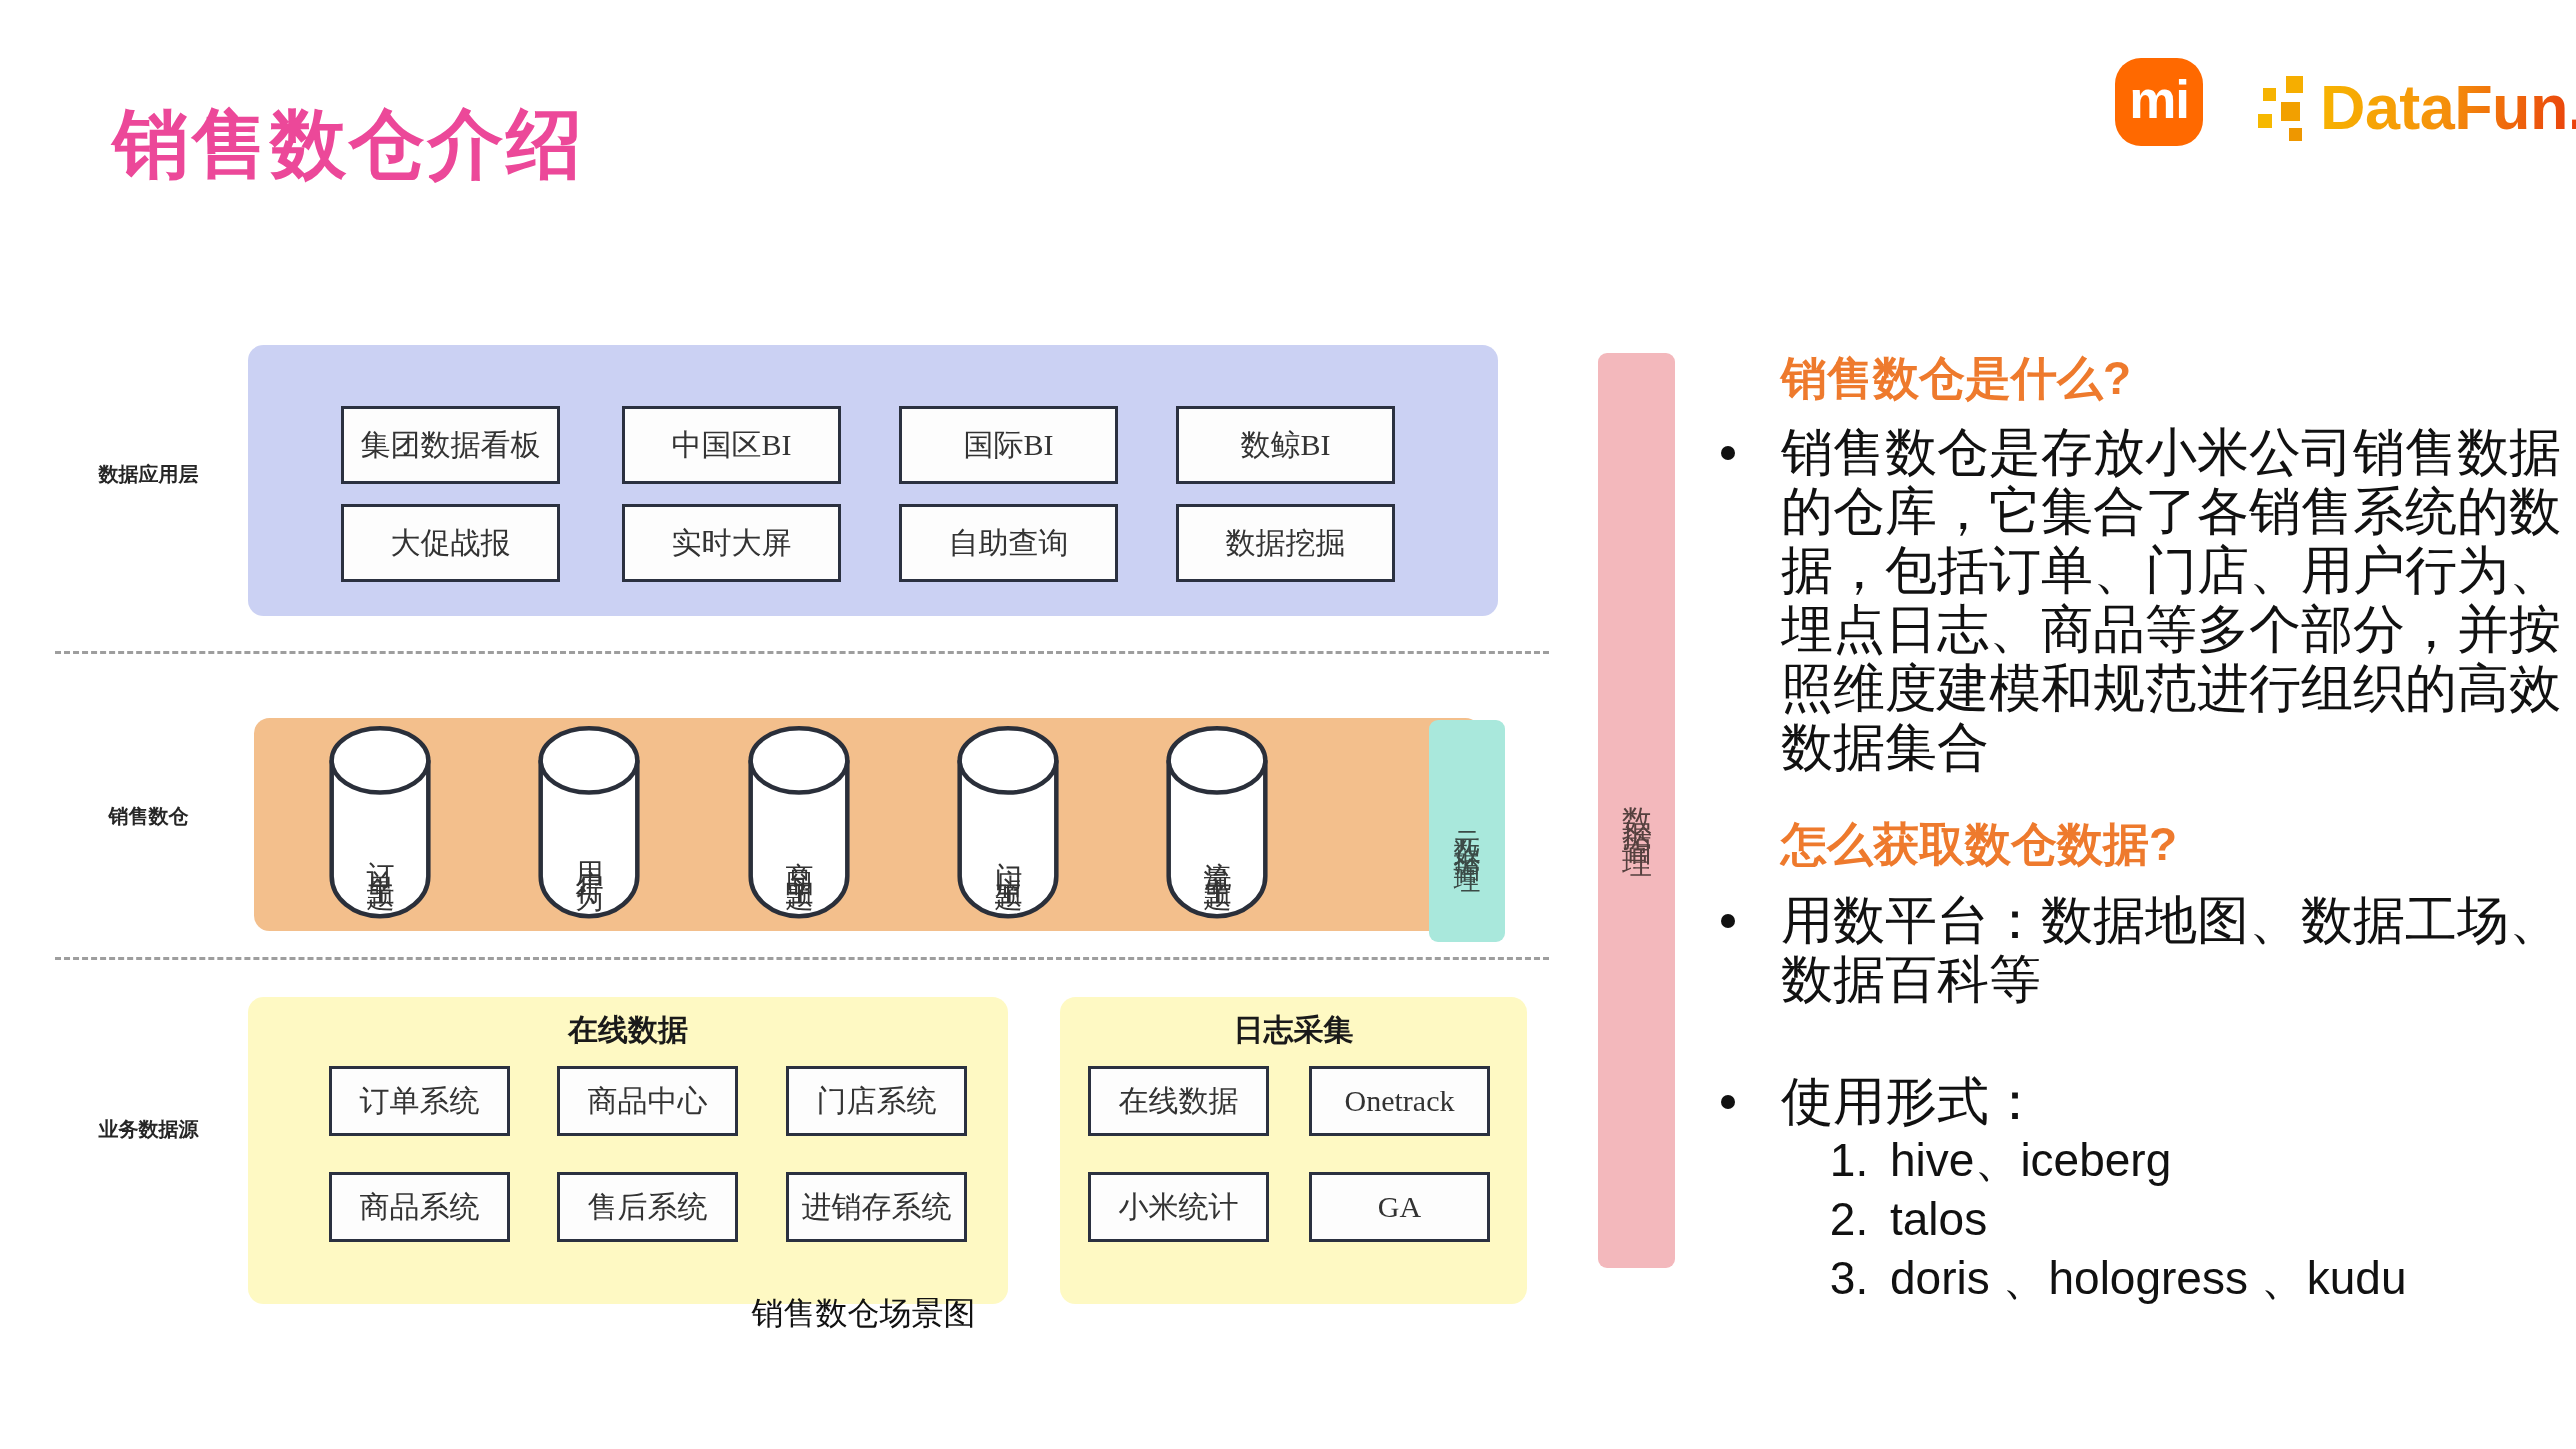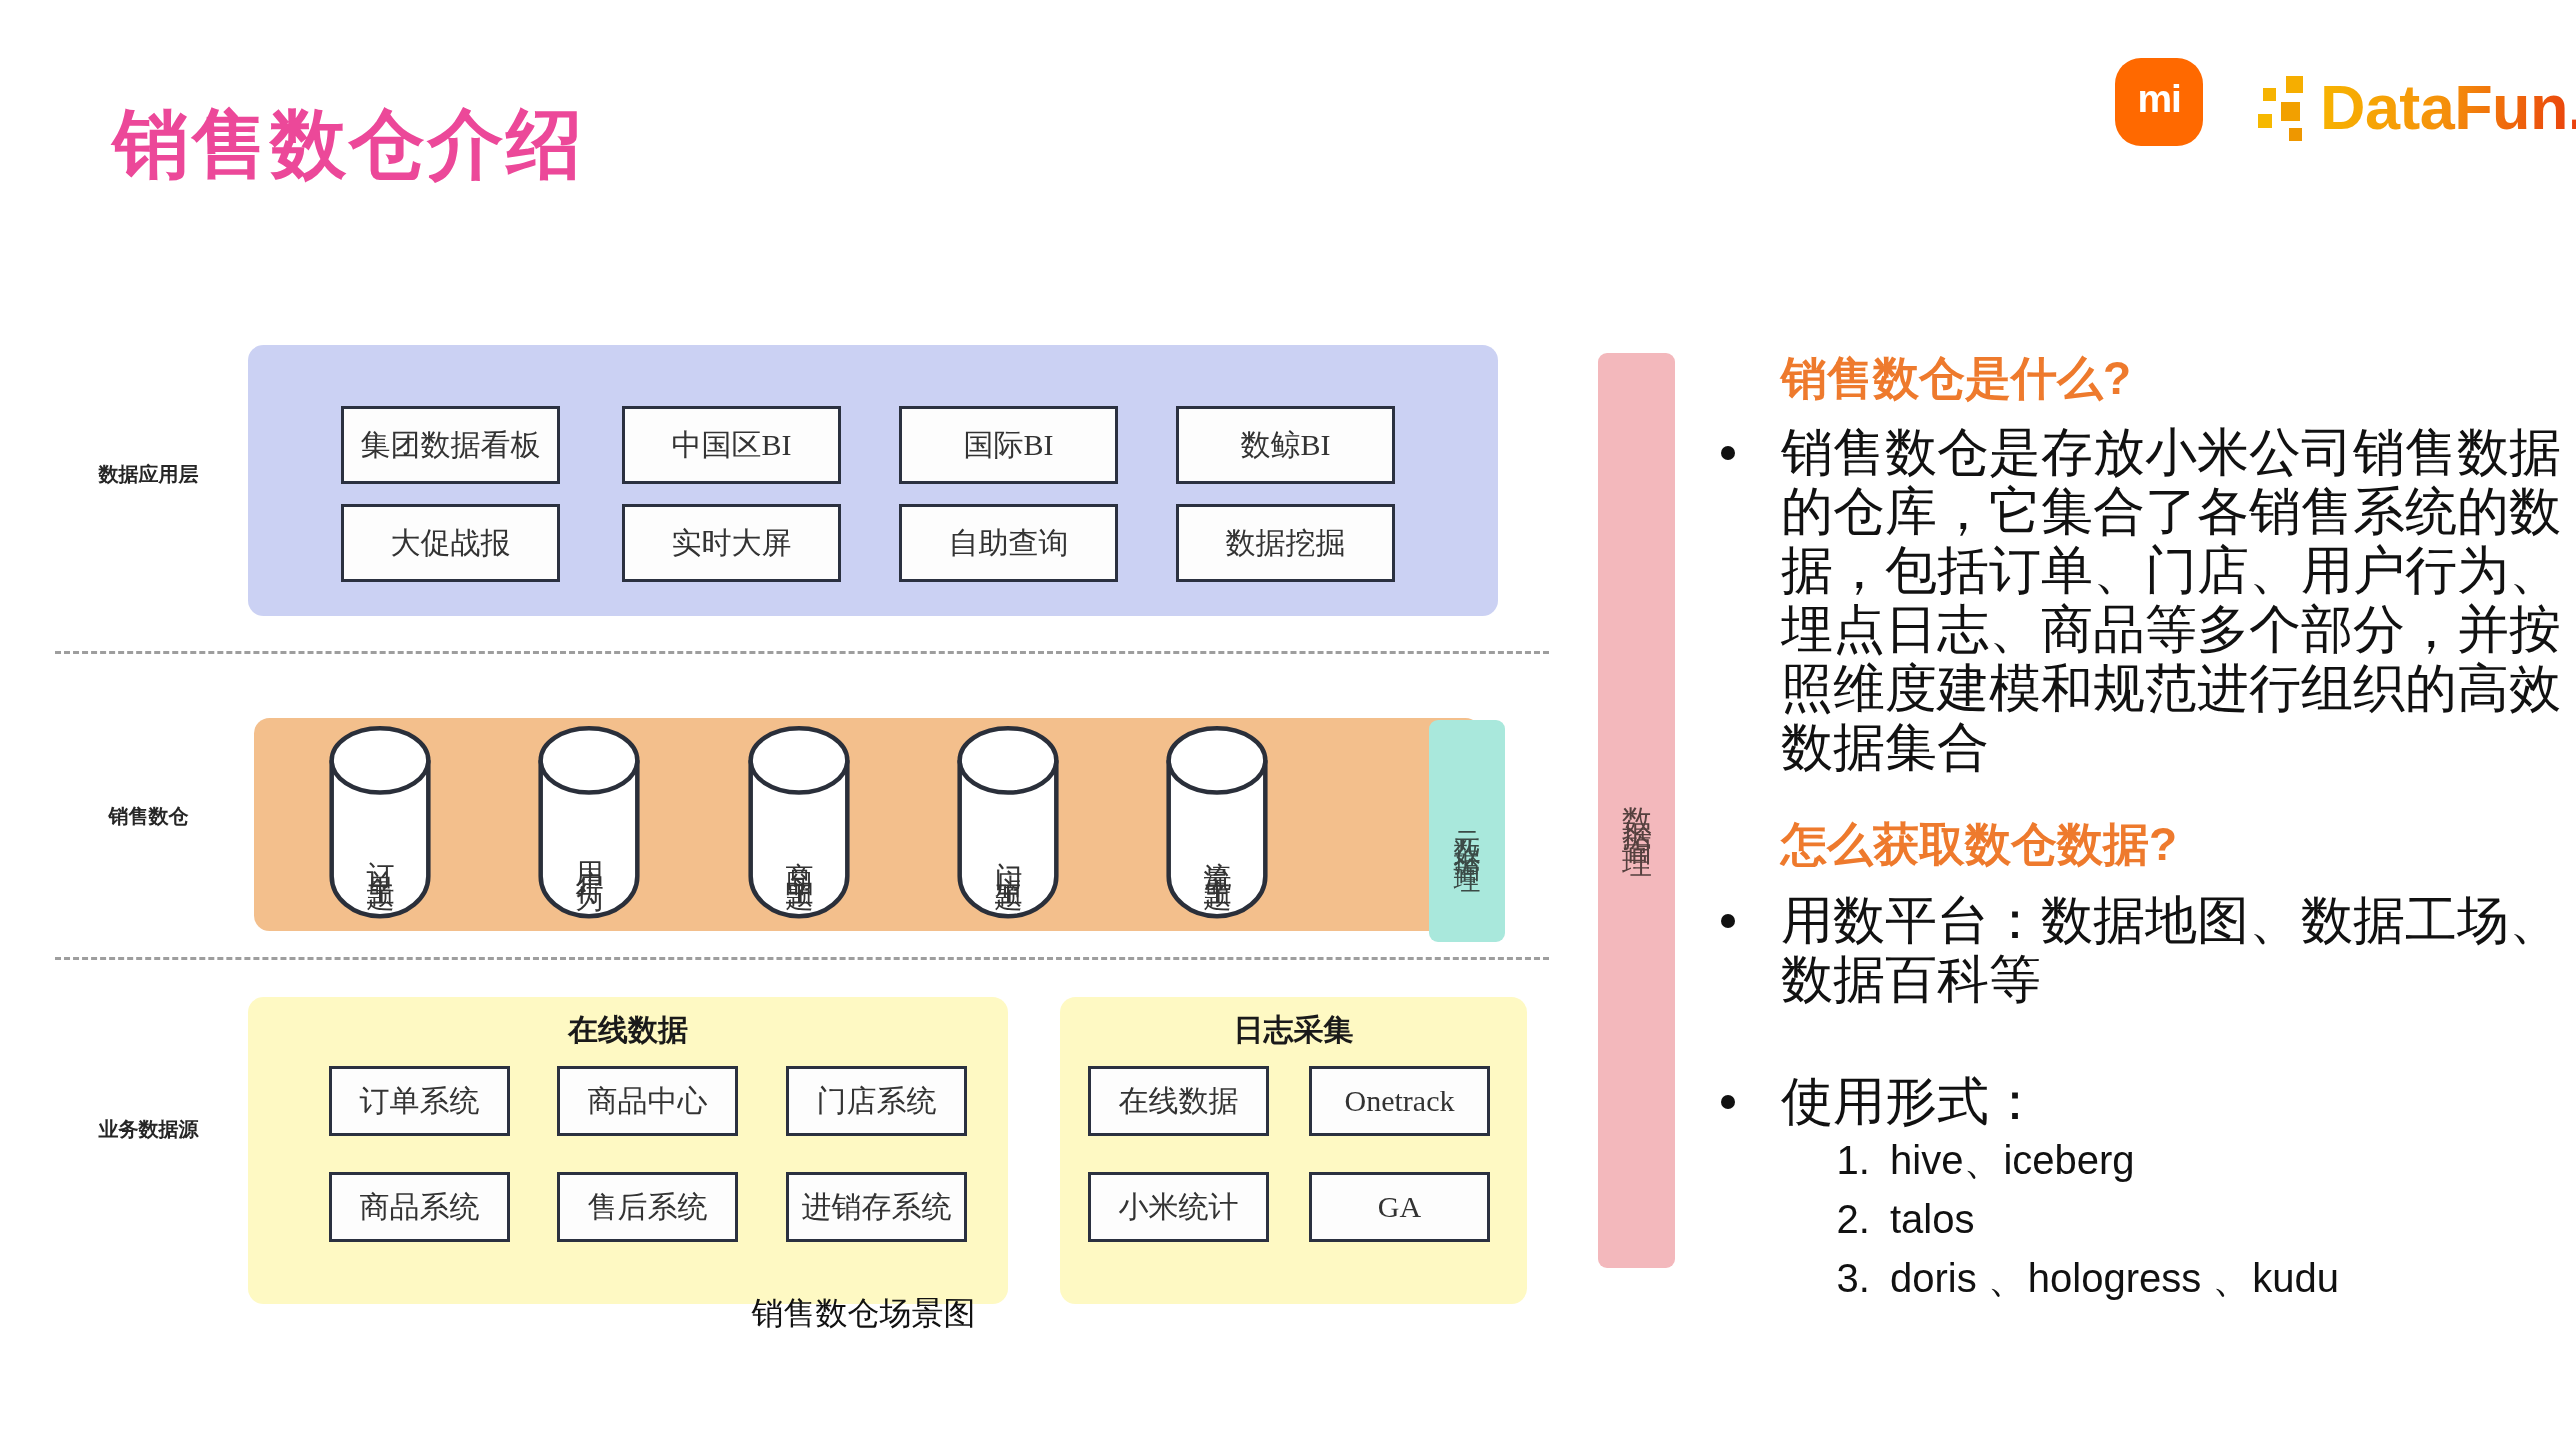--- a/index.html
+++ b/index.html
@@ -4,21 +4,21 @@
 <style>
   html,body{margin:0;padding:0;background:#fff;}
   .page{position:relative;width:2576px;height:1449px;background:#ffffff;overflow:hidden;
         font-family:"Liberation Sans","DejaVu Sans",sans-serif;}
 
   
   .title{position:absolute;left:113px;top:98px;margin:0;font-size:76px;line-height:1.2;
          font-weight:800;color:#ec4899;letter-spacing:2.6px;}
   .mi-logo{position:absolute;left:2115px;top:58px;width:88px;height:88px;background:#FF6900;
            border-radius:26px;display:flex;align-items:center;justify-content:center;}
-  .mi-logo span{color:#fff;font-size:39px;font-weight:700;letter-spacing:-1.3px;padding-bottom:5.2px;}
+  .mi-logo span{color:#fff;font-size:53px;font-weight:700;letter-spacing:-1.3px;padding-bottom:5.2px;}
   .datafun{position:absolute;left:2253px;top:62px;height:90px;display:flex;align-items:center;}
   .df-deco{position:relative;width:67px;height:90px;}
   .df-deco i{position:absolute;display:block;}
   .df-text{font-size:63px;font-weight:700;line-height:90px;color:#F08C00;letter-spacing:-0.6px;}
   @supports ((-webkit-background-clip: text) or (background-clip: text)){
     .df-text{background:linear-gradient(100deg,#F7B500 0%,#F5930B 45%,#E8380D 100%);
              -webkit-background-clip:text;background-clip:text;color:transparent;
              -webkit-text-fill-color:transparent;}
   }
 
@@ -71,21 +71,21 @@
   .right-panel{position:absolute;left:1713px;top:351px;width:863px;color:#111;}
   .rp-h{font-size:46px;line-height:55px;font-weight:700;color:#EE7A2D;margin:0 0 16.7px 68px;}
   .rp-h2{margin-top:40px;}
   .rp-item{display:flex;align-items:flex-start;}
   .rp-dot{flex:0 0 68px;}
   .rp-dot i{display:block;width:14px;height:14px;border-radius:50%;background:#111;
             margin:23px 0 0 7.7px;}
   .rp-text{margin:0;font-size:52px;line-height:59px;width:794px;}
   .rp-item2{margin-top:19.3px;}
   .rp-item3{margin-top:63px;}
-  .rp-list{margin:0 0 0 128px;padding:0 0 0 40px;font-size:40px;line-height:59px;}
+  .rp-list{margin:0 0 0 128px;padding:0 0 0 40px;font-size:46px;line-height:59px;}
   .rp-list li{padding-left:9px;}
 </style>
 </head>
 <body>
 
 <div class="page">
 
   <h1 class="title">销售数仓介绍</h1>
 
   <div class="mi-logo">

